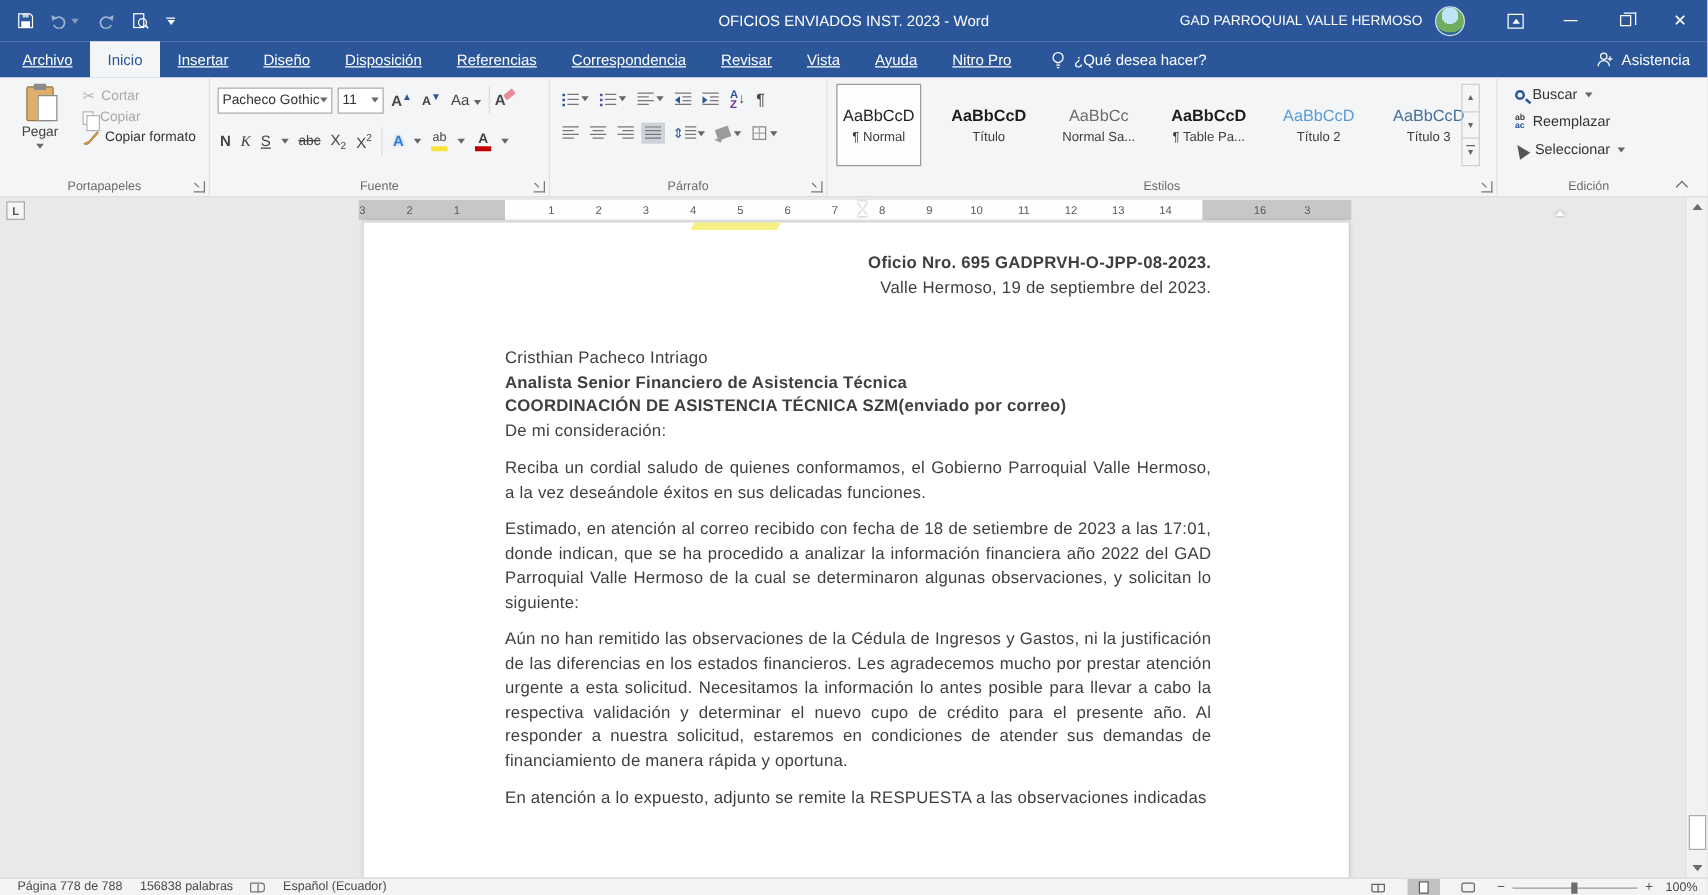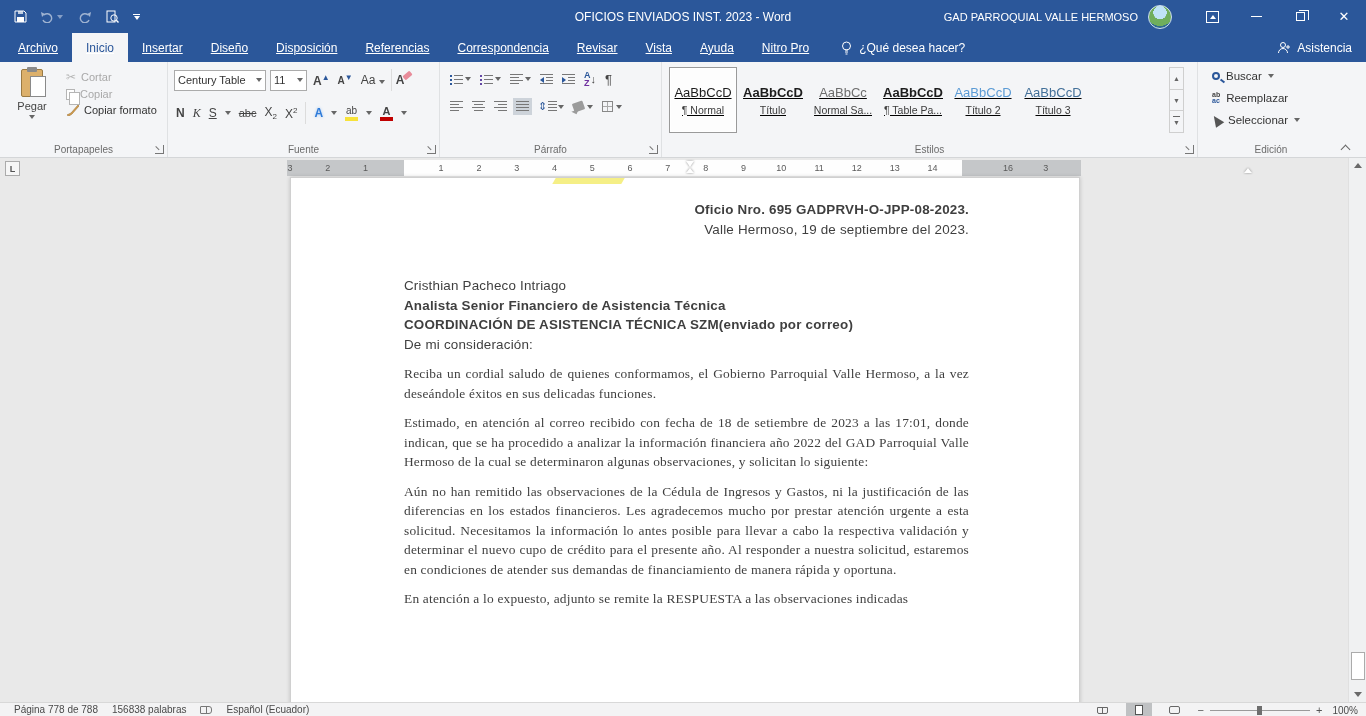--- a/index.html
+++ b/index.html
@@ -93,21 +93,21 @@
   .sort .az span:last-child { color:#7030a0; }
   .pil { font-size:13px; color:#444; }
   .lsp { display:flex; align-items:center; gap:1px; }
   .lsp .arrows { font-size:11px; color:#2b579a; }
   .bucket { width:11px; height:9px; background:#9b9b9b; transform:rotate(-20deg); border-radius:1px; position:relative; }
   .bucket::after { content:""; position:absolute; left:-3px; bottom:-2px; border-left:4px solid transparent; border-right:4px solid transparent; border-top:4px solid #9b9b9b; }
   .bordicon { width:11px; height:11px; border:1px solid #888; background-image:linear-gradient(#aaa,#aaa),linear-gradient(#aaa,#aaa); background-size:1px 9px,9px 1px; background-position:4px 0,0 4px; background-repeat:no-repeat; }
 
   
   .g-sty { width:536px; }
-  .gallery { position:absolute; left:7px; top:5px; display:flex; gap:2px;text-decoration:underline; }
+  .gallery { position:absolute; left:7px; top:5px; display:flex; gap:20px; }
   .stycard { width:68px; height:66px; background:#f4f5f7; display:flex; flex-direction:column; align-items:center; justify-content:center; gap:4px; border:1px solid transparent; }
   .stycard .sample { font-size:13px; color:#1d1d1d; white-space:nowrap; overflow:hidden; max-width:64px; }
   .stycard .sname { font-size:10.5px; color:#3c3c3c; white-space:nowrap; overflow:hidden; max-width:64px; }
   .stycard.sel { border:1px solid #9a9a9a; background:#fdfdfd; box-shadow:inset 0 0 0 1px #fff; }
   .stycard.bold .sample { font-weight:bold; }
   .stycard.light .sample { color:#6d6d6d; }
   .stycard.h1 .sample { color:#2e74b5; font-size:15px; }
   .stycard.h2 .sample { color:#5b9bd5; }
   .stycard.h3 .sample { color:#437099; }
   .stystrip { position:absolute; right:13px; top:5px; width:15px; height:66px; border:1px solid #cfcfcf; display:flex; flex-direction:column; }
@@ -140,21 +140,21 @@
 
   .page { position:absolute; left:290px; top:19px; width:790px; height:560px; background:#fff; border:1px solid #d0d0d0; box-shadow:0 0 4px rgba(0,0,0,.18); padding:22px 110px 0 113px; }
   .hl-strip { position:absolute; left:263px; top:0; width:69px; height:6px; background:#f5ef86; transform:skewX(-30deg); }
   .doc { color:#3f3f3f; font-size:13.4px; line-height:19.5px; letter-spacing:.2px; }
   .doc p { margin-bottom:10px; }
   .doc p.right { text-align:right; }
   .doc p.bold { font-weight:bold; }
   .doc p.tight { margin-bottom:0; }
   .doc p.gap-xl { margin-bottom:37px; }
   .doc p.gap-lg { margin-bottom:29px; }
-  .doc p.just { text-align:justify;font-family:Liberation Serif, serif; }
+  .doc p.just { text-align:justify; }
 
   
   .vscroll { position:absolute; right:0; top:0; width:18px; height:544px; background:#f0f1f2; border-left:1px solid #e0e0e0; }
   .varrow { position:absolute; left:1px; width:16px; height:15px; background:#f0f1f2; display:flex; align-items:center; justify-content:center; }
   .varrow .tri-up { border-left:4px solid transparent; border-right:4px solid transparent; border-bottom:5px solid #6a6a6a; }
   .varrow .tri-dn { border-left:4px solid transparent; border-right:4px solid transparent; border-top:5px solid #6a6a6a; }
   .vthumb { position:absolute; left:2px; top:494px; width:14px; height:28px; background:#fff; border:1px solid #ababab; }
 
   
   .statusbar { position:absolute; left:0; top:702px; width:100%; height:14px; background:#f3f3f4; border-top:1px solid #d8d8d8; font-size:10px; color:#4a4a4a; display:flex; align-items:center; overflow:hidden; }
@@ -288,21 +288,21 @@
           <span style="color:#333">Copiar formato</span>
         </div>
       </div>
       <div class="glabel">Portapapeles</div>
       <div class="launcher"></div>
     </div>
 
     <div class="group g-font">
       <div class="frow1">
         <div class="combo fname">
-          <span class="val">Century Table</span>
+          <span class="val">Pacheco Gothic</span>
           <span class="dd"></span>
         </div>
         <div class="combo fsize">
           <span class="val">11</span>
           <span class="dd"></span>
         </div>
         <span class="abtn"><span>A</span><sup>▲</sup></span>
         <span class="abtn" style="font-size:10px"><span>A</span><sup>▼</sup></span>
         <span class="abtn" style="font-weight:normal"><span>Aa</span> <span class="dd"></span></span>
         <span class="ysep"></span>

